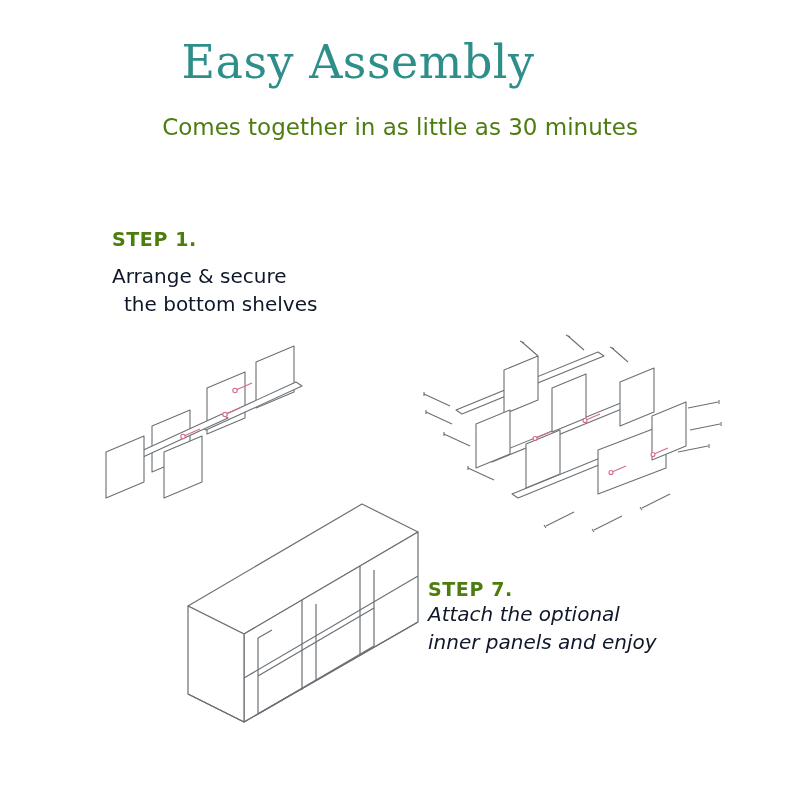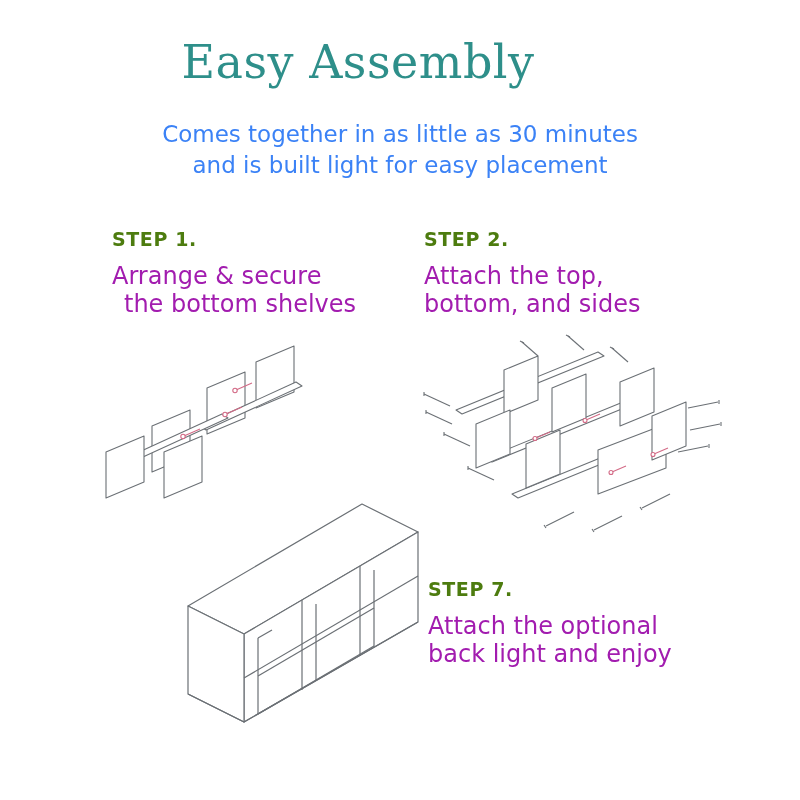--- a/index.html
+++ b/index.html
@@ -32,87 +32,78 @@
     letter-spacing: 0.5px;
   }
   .subtitle {
     position: absolute;
     top: 112px;
     left: 0;
     width: 800px;
     text-align: center;
     font-size: 23px;
     line-height: 31px;
-    color: #3b82f6;
-    margin-top: 7px;
+    color: #4d7c0f;
   }
   .subtitle div { white-space: nowrap; }
 
   .step-label {
     font-size: 19px;
     font-weight: bold;
     color: #4d7c0f;
     letter-spacing: 0.6px;
   }
   .step-text {
-    font-size: 24px;
+    font-size: 20px;
     line-height: 28px;
-    color: #a21caf;
+    color: #0f172a;
   }
 
   .step1-block { position: absolute; top: 228px; left: 112px; }
   .step1-block .step-text { margin-top: 12px; }
   .step1-block .l2 { padding-left: 12px; }
 
   .step2-block { position: absolute; top: 228px; left: 424px; }
   .step2-block .step-text { margin-top: 12px; }
 
   .step3-block { position: absolute; top: 578px; left: 428px; }
-  .step3-block .step-text { margin-top: 12px; }
+  .step3-block .step-text { margin-top: 0; font-style: italic; }
 
   .art { position: absolute; }
   .art svg { display: block; overflow: visible; }
 
   #art-step1 { top: 330px; left: 88px; }
   #art-step2 { top: 330px; left: 416px; }
   #art-step3 { top: 482px; left: 172px; }
 </style>
 </head>
 <body>
 
 <div class="page">
 
   <div class="title">Easy Assembly</div>
 
   <div class="subtitle">
     <div>Comes together in as little as 30 minutes</div>
-    <div>and is built light for easy placement</div>
   </div>
 
   <div class="step1-block">
     <div class="step-label">STEP 1.</div>
     <div class="step-text">
       <div class="l1">Arrange &amp; secure</div>
       <div class="l2">the bottom shelves</div>
     </div>
   </div>
 
-  <div class="step2-block">
-    <div class="step-label">STEP 2.</div>
-    <div class="step-text">
-      <div>Attach the top,</div>
-      <div>bottom, and sides</div>
-    </div>
-  </div>
 
   <div class="step3-block">
     <div class="step-label">STEP 7.</div>
     <div class="step-text">
       <div>Attach the optional</div>
-      <div>back light and enjoy</div>
+      <div>inner panels and enjoy</div>
     </div>
   </div>
 
   <div class="art" id="art-step1">
     <svg width="260" height="180" viewBox="0 0 260 180" fill="none" stroke="#6b7075" stroke-width="1.1" stroke-linejoin="round">
 
       <g>
         <path d="M168 32 L206 16 L206 62 L168 78 Z" fill="#ffffff"></path>
       </g>
       <g>

